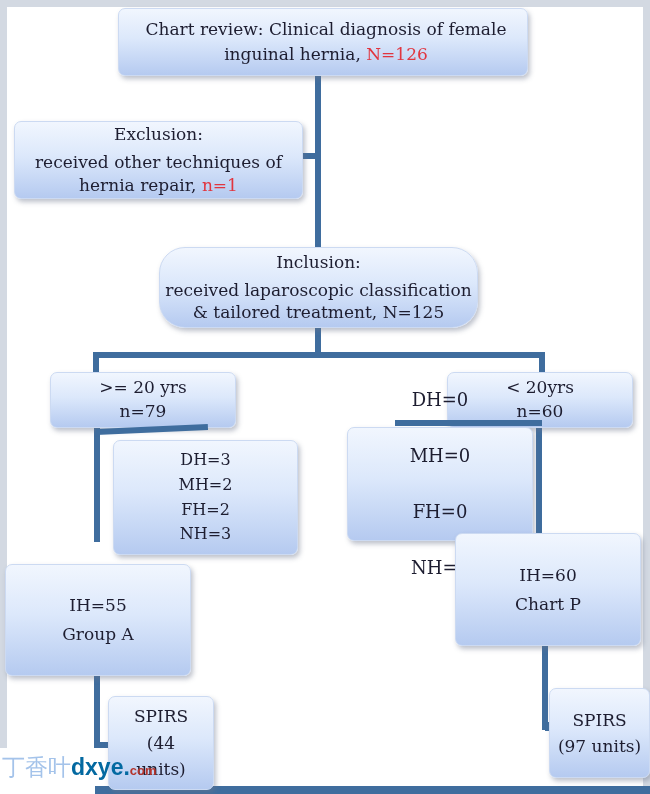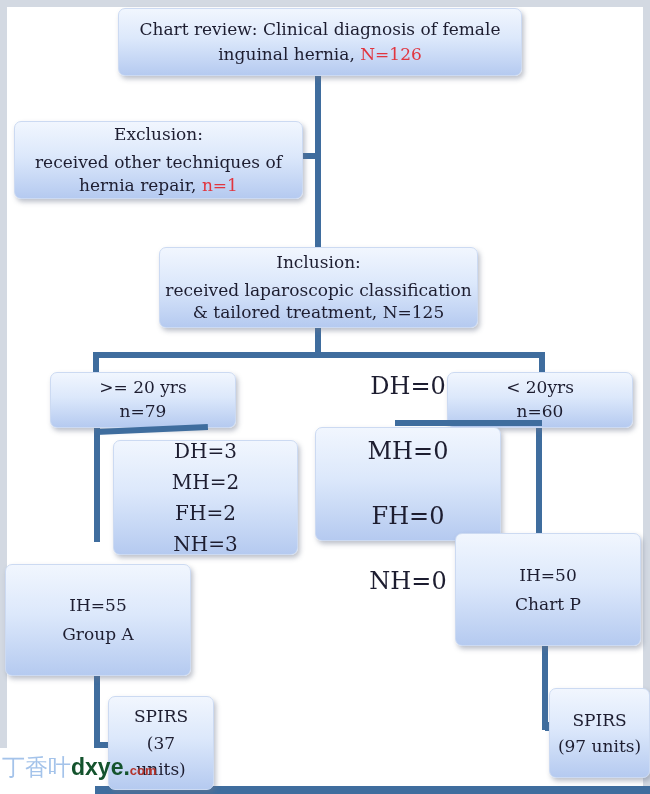--- a/index.html
+++ b/index.html
@@ -18,21 +18,21 @@
     display:flex;flex-direction:column;align-items:center;justify-content:center;
     color:#1d1d30;font-size:17px;text-align:center;line-height:1.5;
   }
   .line{white-space:nowrap;}
   .hl{color:#e1353f;margin-top:36px;}
   #watermark{
     position:absolute;left:2px;top:754px;z-index:5;white-space:nowrap;
     font-family:"Liberation Sans",sans-serif;font-weight:bold;font-size:23px;line-height:1.2;
   }
   #watermark .cn{color:#a4c3ea;font-weight:normal;}
-  #watermark .dom{color:#14532d;}
+  #watermark .dom{color:#0369a1;}
   #watermark .tld{color:#b5342c;font-size:13px;}
   #bottom-bar{position:absolute;left:95px;top:786px;width:555px;height:8px;background:#3f6d9e;z-index:1;}
 </style>
 </head>
 <body>
 
 <div id="canvas">
 
   <div class="frame" style="left:0;top:0;width:650px;height:7px;"></div>
   <div class="frame" style="left:0;top:0;width:7px;height:748px;"></div>
@@ -47,74 +47,74 @@
   <div class="conn" style="left:539px;top:356px;width:6px;height:18px;"></div>
   <div class="conn" style="left:94px;top:426px;width:6px;height:116px;"></div>
   <div class="conn over" style="left:96px;top:429px;width:112px;height:6px;transform:rotate(-2.5deg);transform-origin:left center;"></div>
   <div class="conn over" style="left:395px;top:420px;width:147px;height:6px;"></div>
   <div class="conn" style="left:536px;top:420px;width:6px;height:113px;"></div>
   <div class="conn" style="left:94px;top:650px;width:6px;height:98px;"></div>
   <div class="conn" style="left:94px;top:742px;width:26px;height:6px;"></div>
   <div class="conn" style="left:542px;top:644px;width:6px;height:86px;"></div>
   <div class="conn" style="left:545px;top:722px;width:9px;height:9px;"></div>
 
-  <div class="box" style="left:118px;top:8px;width:402px;height:66px;">
+  <div class="box" style="left:118px;top:8px;width:402px;height:66px;padding-left:6px;">
     <div class="line">Chart review:  Clinical diagnosis of female</div>
     <div class="line"><span>inguinal hernia, </span><span class="hl">N=126</span></div>
   </div>
 
   <div class="box" style="left:14px;top:121px;width:287px;height:76px;line-height:1.35;">
     <div class="line" style="margin-bottom:5px;">Exclusion:</div>
     <div class="line">received other techniques of</div>
     <div class="line"><span>hernia repair, </span><span class="hl">n=1</span></div>
   </div>
 
-  <div class="box" style="left:159px;top:247px;width:317px;height:79px;line-height:1.35;">
+  <div class="box" style="left:159px;top:247px;width:317px;height:79px;line-height:1.35;border-radius:26px;">
     <div class="line" style="margin-bottom:5px;">Inclusion:</div>
     <div class="line">received laparoscopic classification</div>
     <div class="line">&amp; tailored treatment, N=125</div>
   </div>
 
   <div class="box" style="left:5px;top:372px;width:184px;height:54px;line-height:1.4;margin-left:45px;">
     <div class="line">&gt;= 20 yrs</div>
     <div class="line">n=79</div>
   </div>
 
   <div class="box" style="left:447px;top:372px;width:184px;height:54px;line-height:1.4;">
     <div class="line">&lt; 20yrs</div>
     <div class="line">n=60</div>
   </div>
 
-  <div class="box" style="left:113px;top:440px;width:183px;height:113px;font-size:20px;line-height:1.55;">
+  <div class="box" style="left:113px;top:440px;width:183px;height:113px;font-size:16px;line-height:1.55;">
     <div class="line">DH=3</div>
     <div class="line">MH=2</div>
     <div class="line">FH=2</div>
     <div class="line">NH=3</div>
   </div>
 
-  <div class="box" style="left:315px;top:427px;width:184px;height:112px;font-size:24px;line-height:1.55;gap:28px;">
+  <div class="box" style="left:347px;top:427px;width:184px;height:112px;font-size:18px;line-height:1.55;gap:28px;">
     <div class="line">DH=0</div>
     <div class="line">MH=0</div>
     <div class="line">FH=0</div>
     <div class="line">NH=0</div>
   </div>
 
   <div class="box" style="left:5px;top:564px;width:184px;height:110px;line-height:1.7;">
     <div class="line">IH=55</div>
     <div class="line">Group A</div>
   </div>
 
   <div class="box" style="left:455px;top:533px;width:184px;height:111px;line-height:1.7;">
-    <div class="line">IH=50</div>
+    <div class="line">IH=60</div>
     <div class="line">Chart P</div>
   </div>
 
   <div class="box" style="left:108px;top:696px;width:104px;height:92px;line-height:1.55;">
     <div class="line">SPIRS</div>
-    <div class="line">(37</div>
+    <div class="line">(44</div>
     <div class="line">units)</div>
   </div>
 
   <div class="box" style="left:549px;top:688px;width:99px;height:88px;line-height:1.55;">
     <div class="line">SPIRS</div>
     <div class="line">(97 units)</div>
   </div>
 
   <div id="watermark">
     <span class="cn">丁香叶</span><span class="dom">dxye.</span><span class="tld">com</span>

